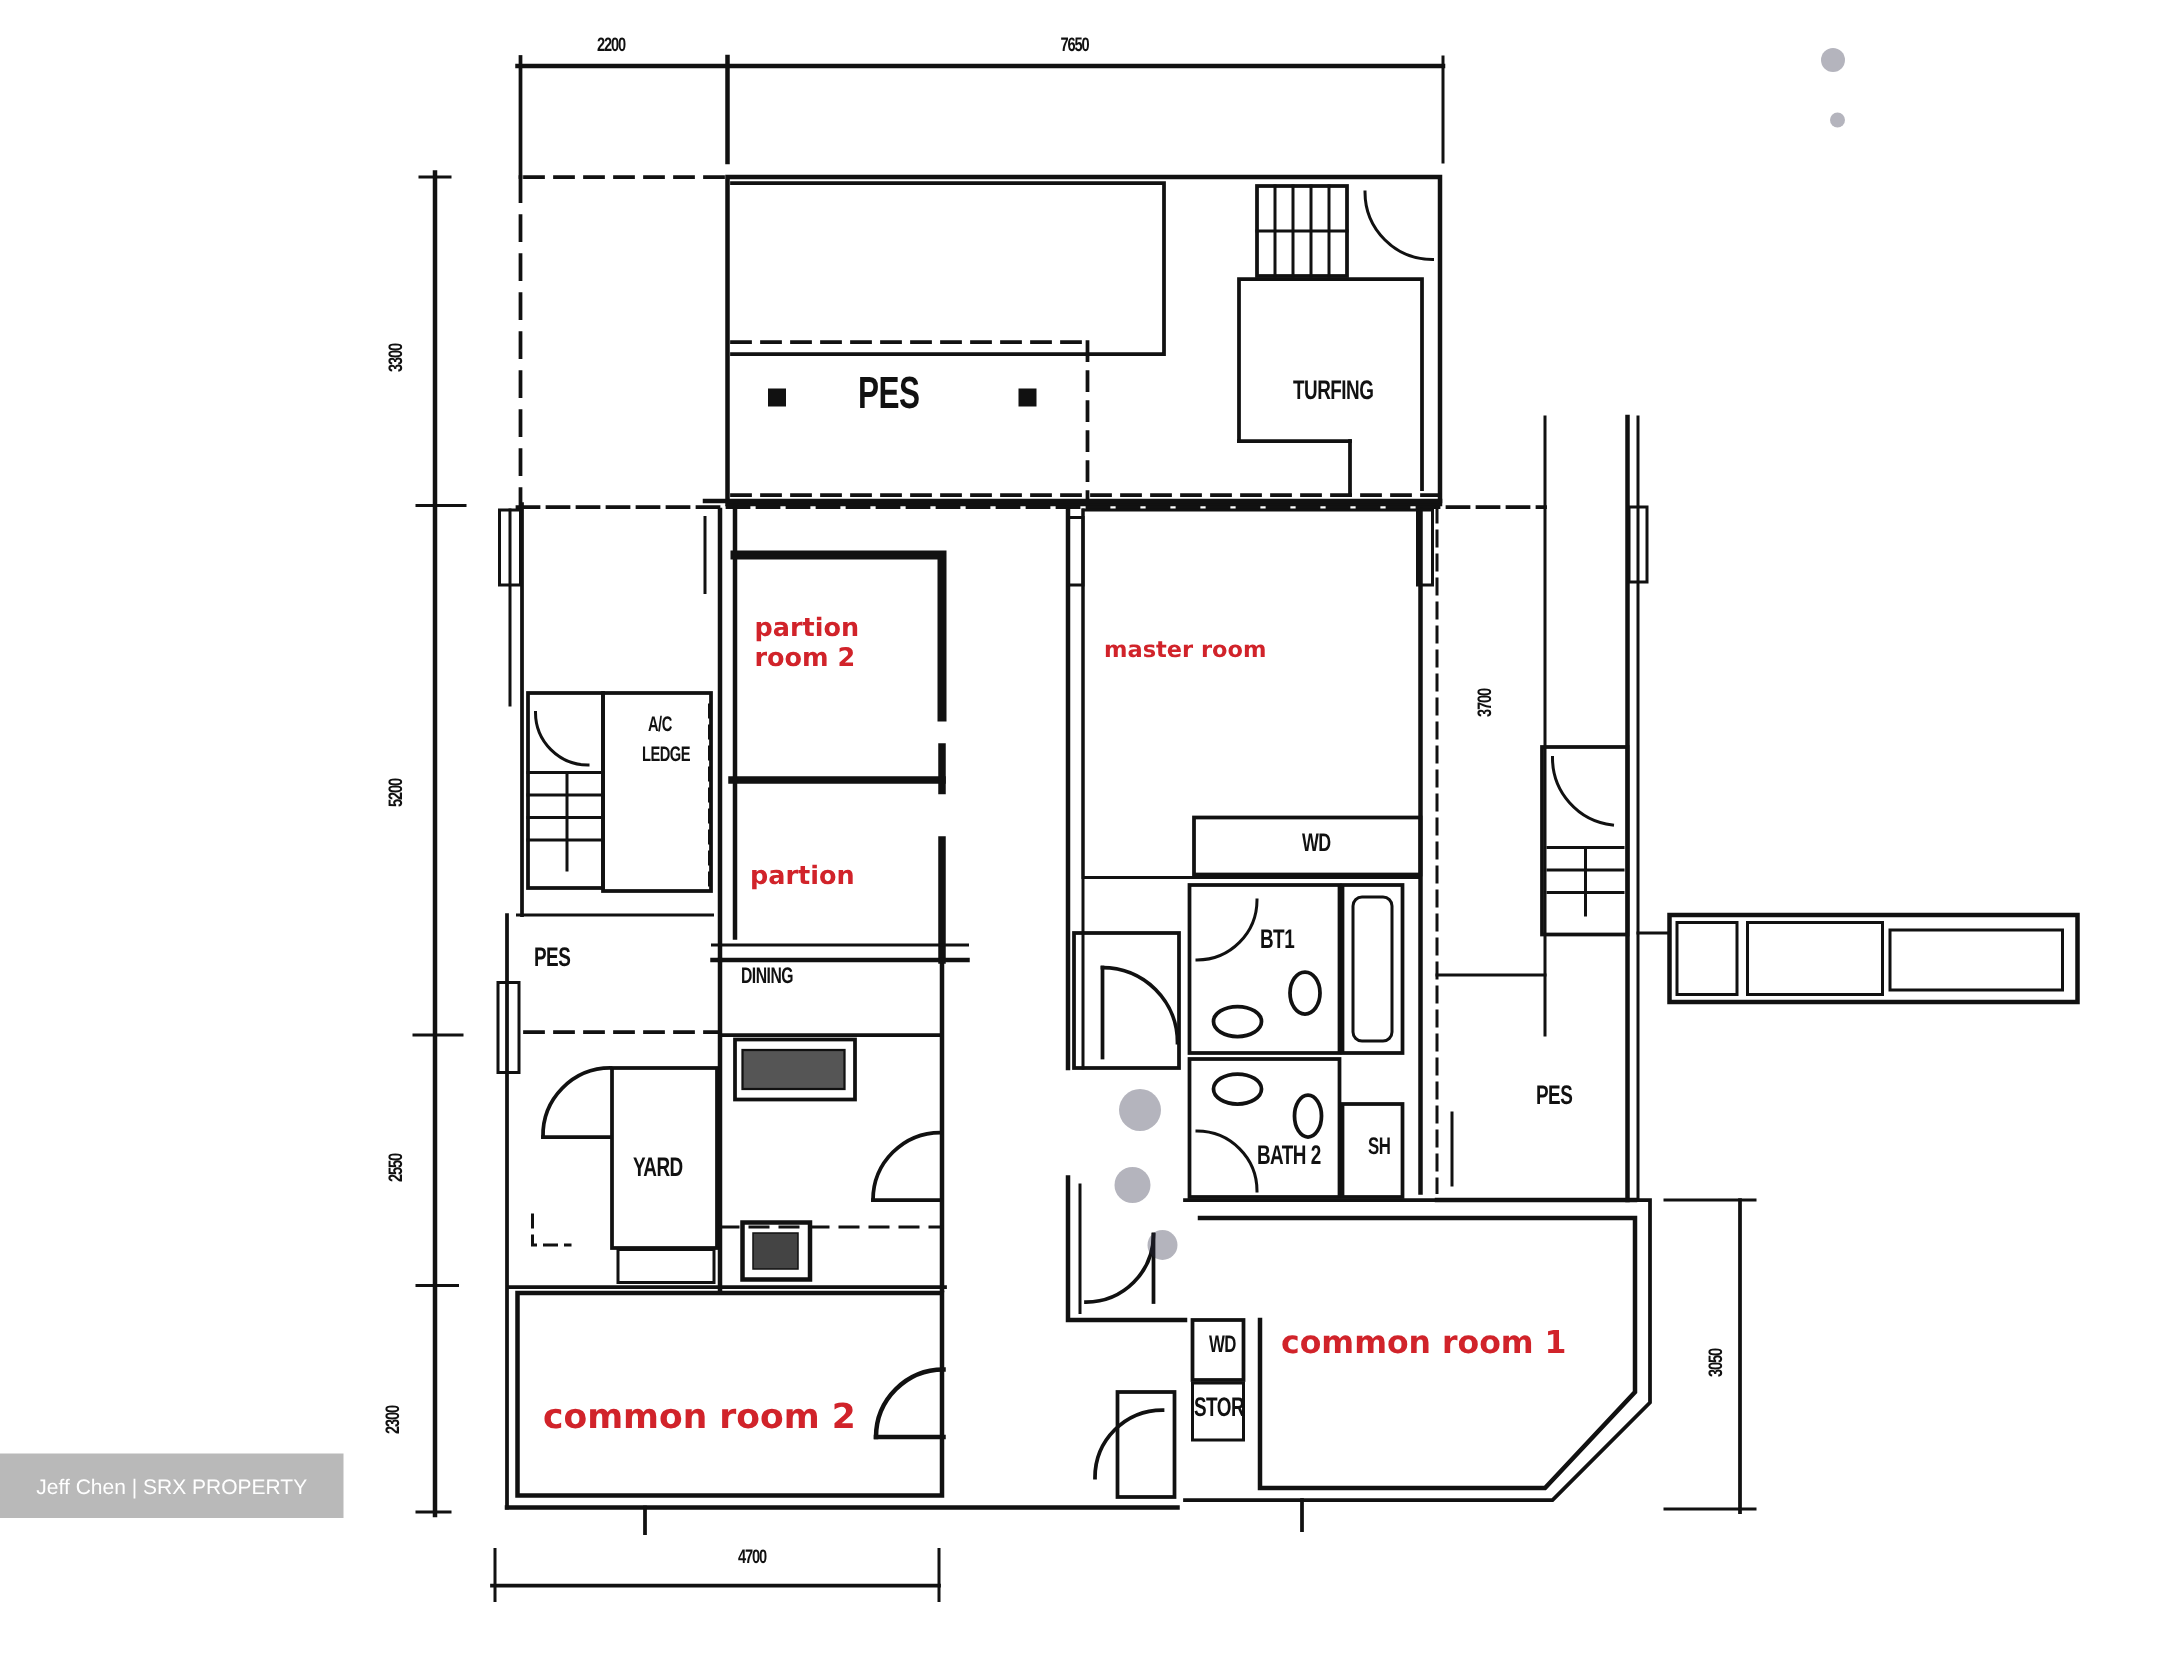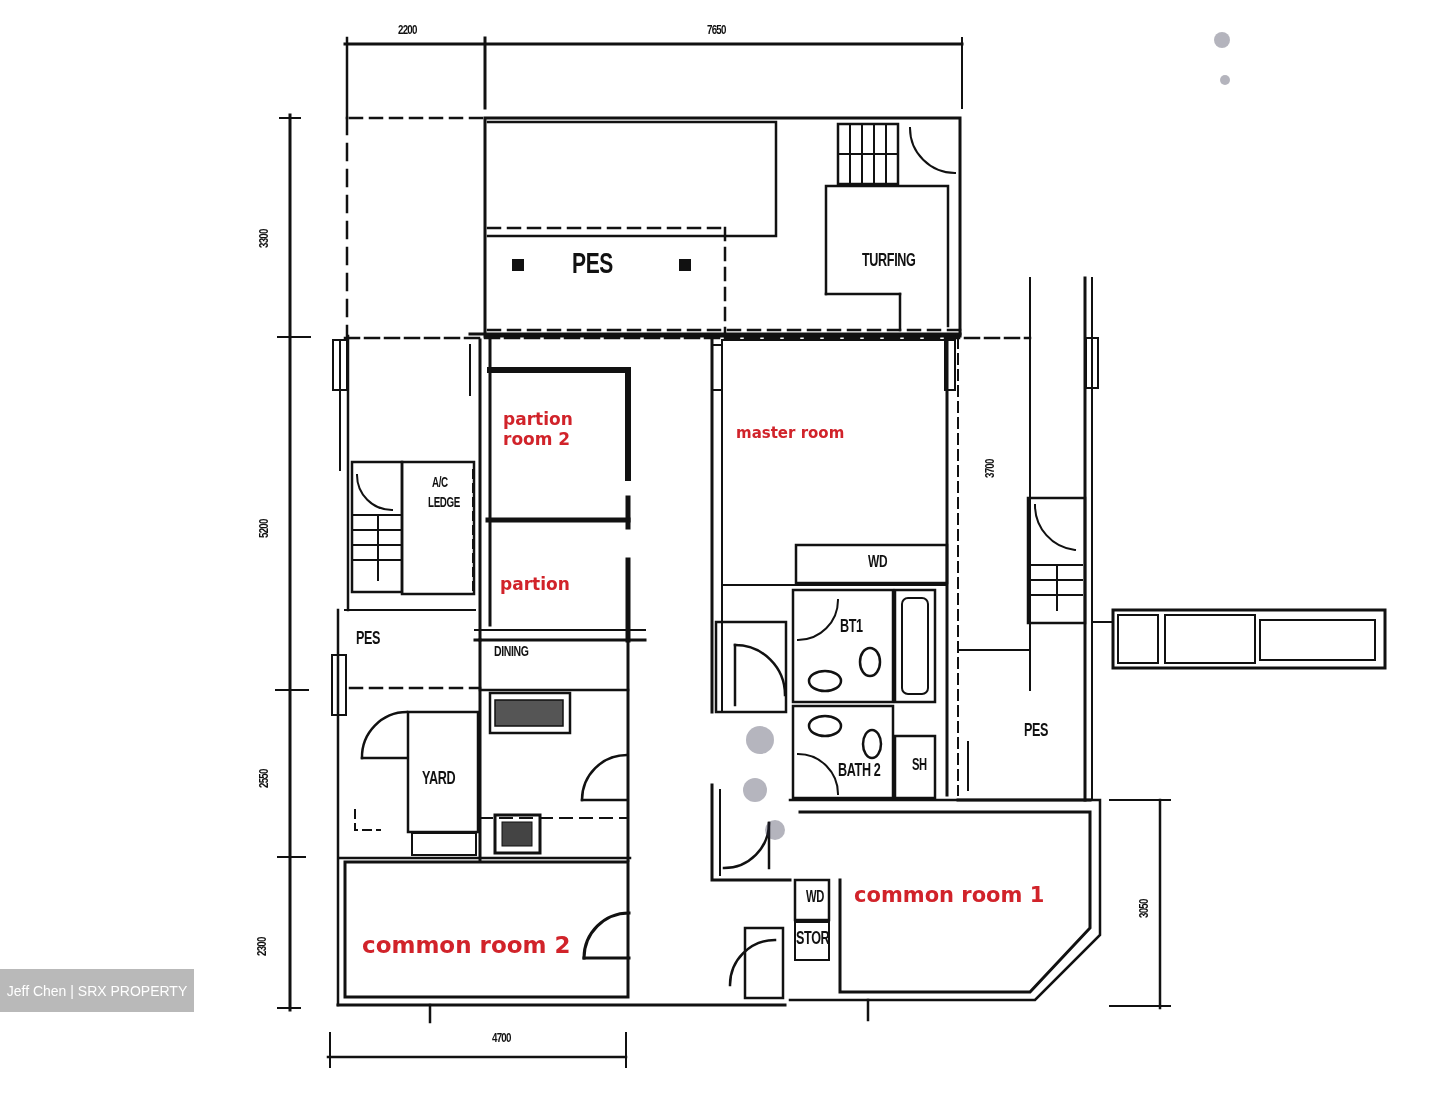--- a/index.html
+++ b/index.html
@@ -12,21 +12,21 @@
   .lbl-plan {
     position: absolute; color: #111; font-family: "Liberation Sans Narrow", "Liberation Sans", sans-serif;
     font-weight: bold; white-space: nowrap; transform: scaleX(0.7); transform-origin: left top; letter-spacing: -0.5px;
   }
   .dim {
     position: absolute; color: #111; font-family: "Liberation Sans", sans-serif; font-weight: bold;
     font-size: 13px; white-space: nowrap; transform: scaleX(0.75); transform-origin: left top; letter-spacing: -1px;
   }
   .dim.v { transform: rotate(-90deg) scaleX(0.75); transform-origin: left top; }
   .watermark {
-    position: absolute; left: 0; top: 969px; width: 194px; height: 43px; background: #b9b9b9;
+    position: absolute; left: 0; top: 969px; width: 229px; height: 43px; background: #b9b9b9;
     color: #ffffff; font-family: "Liberation Sans", sans-serif; font-size: 14px;
     display: flex; align-items: center; justify-content: center;
   }
 </style>
 </head>
 <body>
 
 <svg id="plan" viewBox="0 0 1440 1113" xmlns="http://www.w3.org/2000/svg">
   <g stroke="#111" fill="none" stroke-linecap="square">
 

